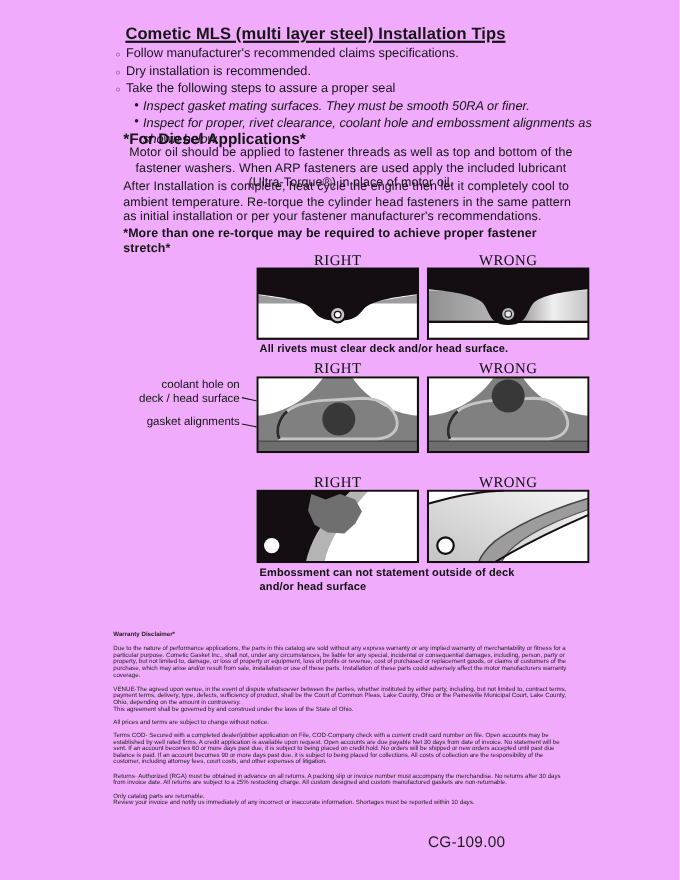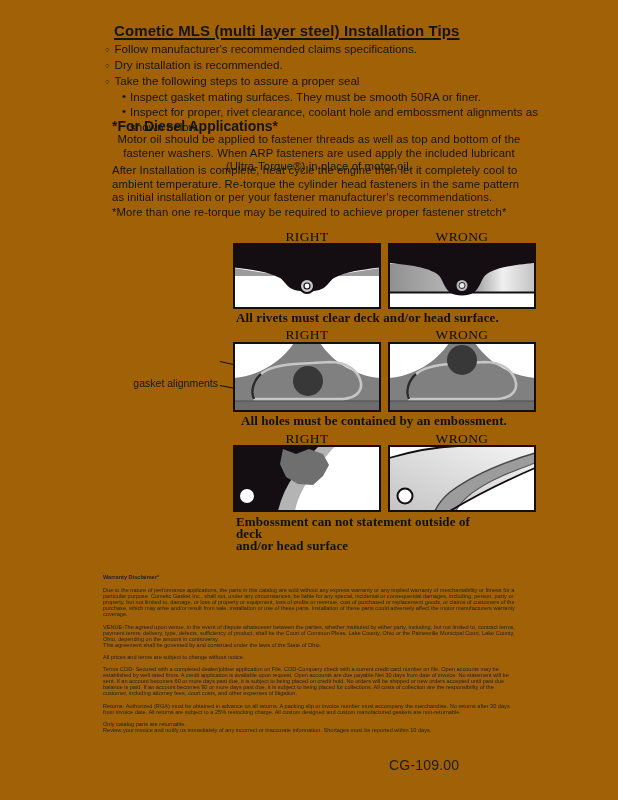--- a/index.html
+++ b/index.html
@@ -1,40 +1,40 @@
 <!DOCTYPE html>
 <html><head>
 <meta charset="utf-8">
 <style>
   html,body{margin:0;padding:0;background:#ffffff;}
   .page{
-    position:relative;width:618px;height:800px;background:#a16207;
+    position:relative;width:618px;height:800px;background:#f0abfc;
     font-family:"Liberation Sans",sans-serif;color:#141414;overflow:hidden;
   }
   
   .title{
     position:absolute;left:114px;top:22px;font-size:15px;font-weight:bold;
     text-decoration:underline;text-decoration-thickness:1.5px;text-underline-offset:2px;
     letter-spacing:.1px;white-space:nowrap;
   }
   .tips{position:absolute;left:105px;top:41px;width:440px;font-size:11.6px;}
   .tip{display:flex;line-height:15px;}
   .tip::before{content:"○";font-size:7.5px;line-height:15px;margin-right:5px;margin-top:1px;}
-  .tip.sub{padding-left:17px;}
+  .tip.sub{padding-left:17px;font-style:italic;}
   .tip.sub::before{content:"•";font-size:11.5px;margin-right:4px;margin-top:0;}
   .diesel-heading{position:absolute;left:112px;top:118px;font-size:14px;font-weight:bold;}
   .para{position:absolute;left:112px;width:414px;font-size:11.3px;line-height:13.5px;letter-spacing:.1px;}
   .para.p1{top:133px;text-align:center;}
   .para.p2{top:164px;}
-  .para.note{top:206px;}
+  .para.note{top:206px;font-weight:bold;}
   
   .dg-header{position:absolute;width:148px;text-align:center;font-size:13.5px;letter-spacing:.4px;color:#0d0d0d;font-family:Liberation Serif, serif;}
   .dg-box{position:absolute;width:148px;}
   .dg-box svg{display:block;}
-  .caption{position:absolute;font-weight:bold;font-size:13px;letter-spacing:.1px;color:#101010;line-height:12px;font-family:Liberation Serif, serif;}
+  .caption{position:absolute;font-weight:bold;font-size:10px;letter-spacing:.1px;color:#101010;line-height:12px;}
   .dg-label{position:absolute;font-size:10.5px;line-height:11.5px;text-align:right;color:#141414;}
   .leader{position:absolute;height:0;border-top:1.3px solid #141414;transform-origin:0 0;}
   
   .disclaimer{position:absolute;left:103px;top:574px;width:415px;font-size:5.6px;line-height:6.1px;color:#222;}
   .disclaimer .d-head{font-weight:bold;margin:0 0 7px 0;}
   .disclaimer p{margin:0 0 6px 0;}
   .disclaimer .d-line{display:block;}
   .footer-code{position:absolute;left:389px;top:757px;font-size:14px;letter-spacing:.2px;color:#1c1c1c;}
 </style>
 </head>
@@ -102,20 +102,24 @@
       <circle cx="74" cy="42.5" r="3" fill="#e8e8e8" stroke="#222222" stroke-width="1"></circle>
       <rect x="1" y="1" width="146" height="64" fill="none" stroke="#140d12" stroke-width="2"></rect>
     </svg>
   </div>
 
   <div class="caption" style="left:236px;top:312px;">All rivets must clear deck and/or head surface.</div>
 
   <div class="dg-header" style="left:233px;top:327px;">RIGHT</div>
   <div class="dg-header" style="left:388px;top:327px;">WRONG</div>
 
+  <div class="dg-label" style="left:120px;top:345px;width:98px;">
+    <span class="d-line" style="display:block;">coolant hole on</span>
+    <span class="d-line" style="display:block;">deck / head surface</span>
+  </div>
   <div class="dg-label" style="left:108px;top:378px;width:110px;">gasket alignments</div>
 
   <div class="leader" style="left:220px;top:361px;width:84px;transform:rotate(12.4deg);"></div>
   <div class="leader" style="left:220px;top:385px;width:43px;transform:rotate(10.8deg);"></div>
 
   <div class="dg-box" style="left:233px;top:342px;">
     <svg width="148" height="70" viewBox="0 0 148 70">
       <rect x="0" y="0" width="148" height="70" fill="#ffffff"></rect>
       <path d="M1,69 V36 C26,34 48,20 61,1 H87 C100,20 122,34 147,36 V69 Z" fill="#808080"></path>
       <rect x="1" y="58.5" width="146" height="1.3" fill="#4f4f4f"></rect>
@@ -133,21 +137,20 @@
       <path d="M1,69 V36 C26,34 48,20 61,1 H87 C100,20 122,34 147,36 V69 Z" fill="#808080"></path>
       <rect x="1" y="58.5" width="146" height="1.3" fill="#4f4f4f"></rect>
       <rect x="1" y="59.8" width="146" height="9.2" fill="#6d6d6d"></rect>
       <path d="M21,57 C17,49 21,38 28,32 C35,26 48,23 62,22 L97,20 C114,20 126,29 128,41 C129,50 122,56 110,57 Z" fill="none" stroke="#c6c6c6" stroke-width="2.6"></path>
       <path d="M21,57 C17,49 21,38 28,32" fill="none" stroke="#2b2b2b" stroke-width="2.6"></path>
       <circle cx="74" cy="18" r="15" fill="#383838"></circle>
       <rect x="1" y="1" width="146" height="68" fill="none" stroke="#140d12" stroke-width="2"></rect>
     </svg>
   </div>
 
-  <div class="caption" style="left:241px;top:415px;">All holes must be contained by an embossment.</div>
 
   <div class="dg-header" style="left:233px;top:431px;">RIGHT</div>
   <div class="dg-header" style="left:388px;top:431px;">WRONG</div>
 
   <div class="dg-box" style="left:233px;top:445px;">
     <svg width="148" height="67" viewBox="0 0 148 67">
       <rect x="0" y="0" width="148" height="67" fill="#ffffff"></rect>
       <path d="M84,1 C66,20 50,40 44,66 L62,66 C67,42 84,22 102,1 Z" fill="#b4b4b4"></path>
       <path d="M1,1 H86 C67,20 51,40 45,66 L1,66 Z" fill="#140d12"></path>
       <polygon points="50,4 63,9 76,4 90,9 96,20 90,31 80,40 65,39 53,32 47,19" fill="#6f6f6f"></polygon>

